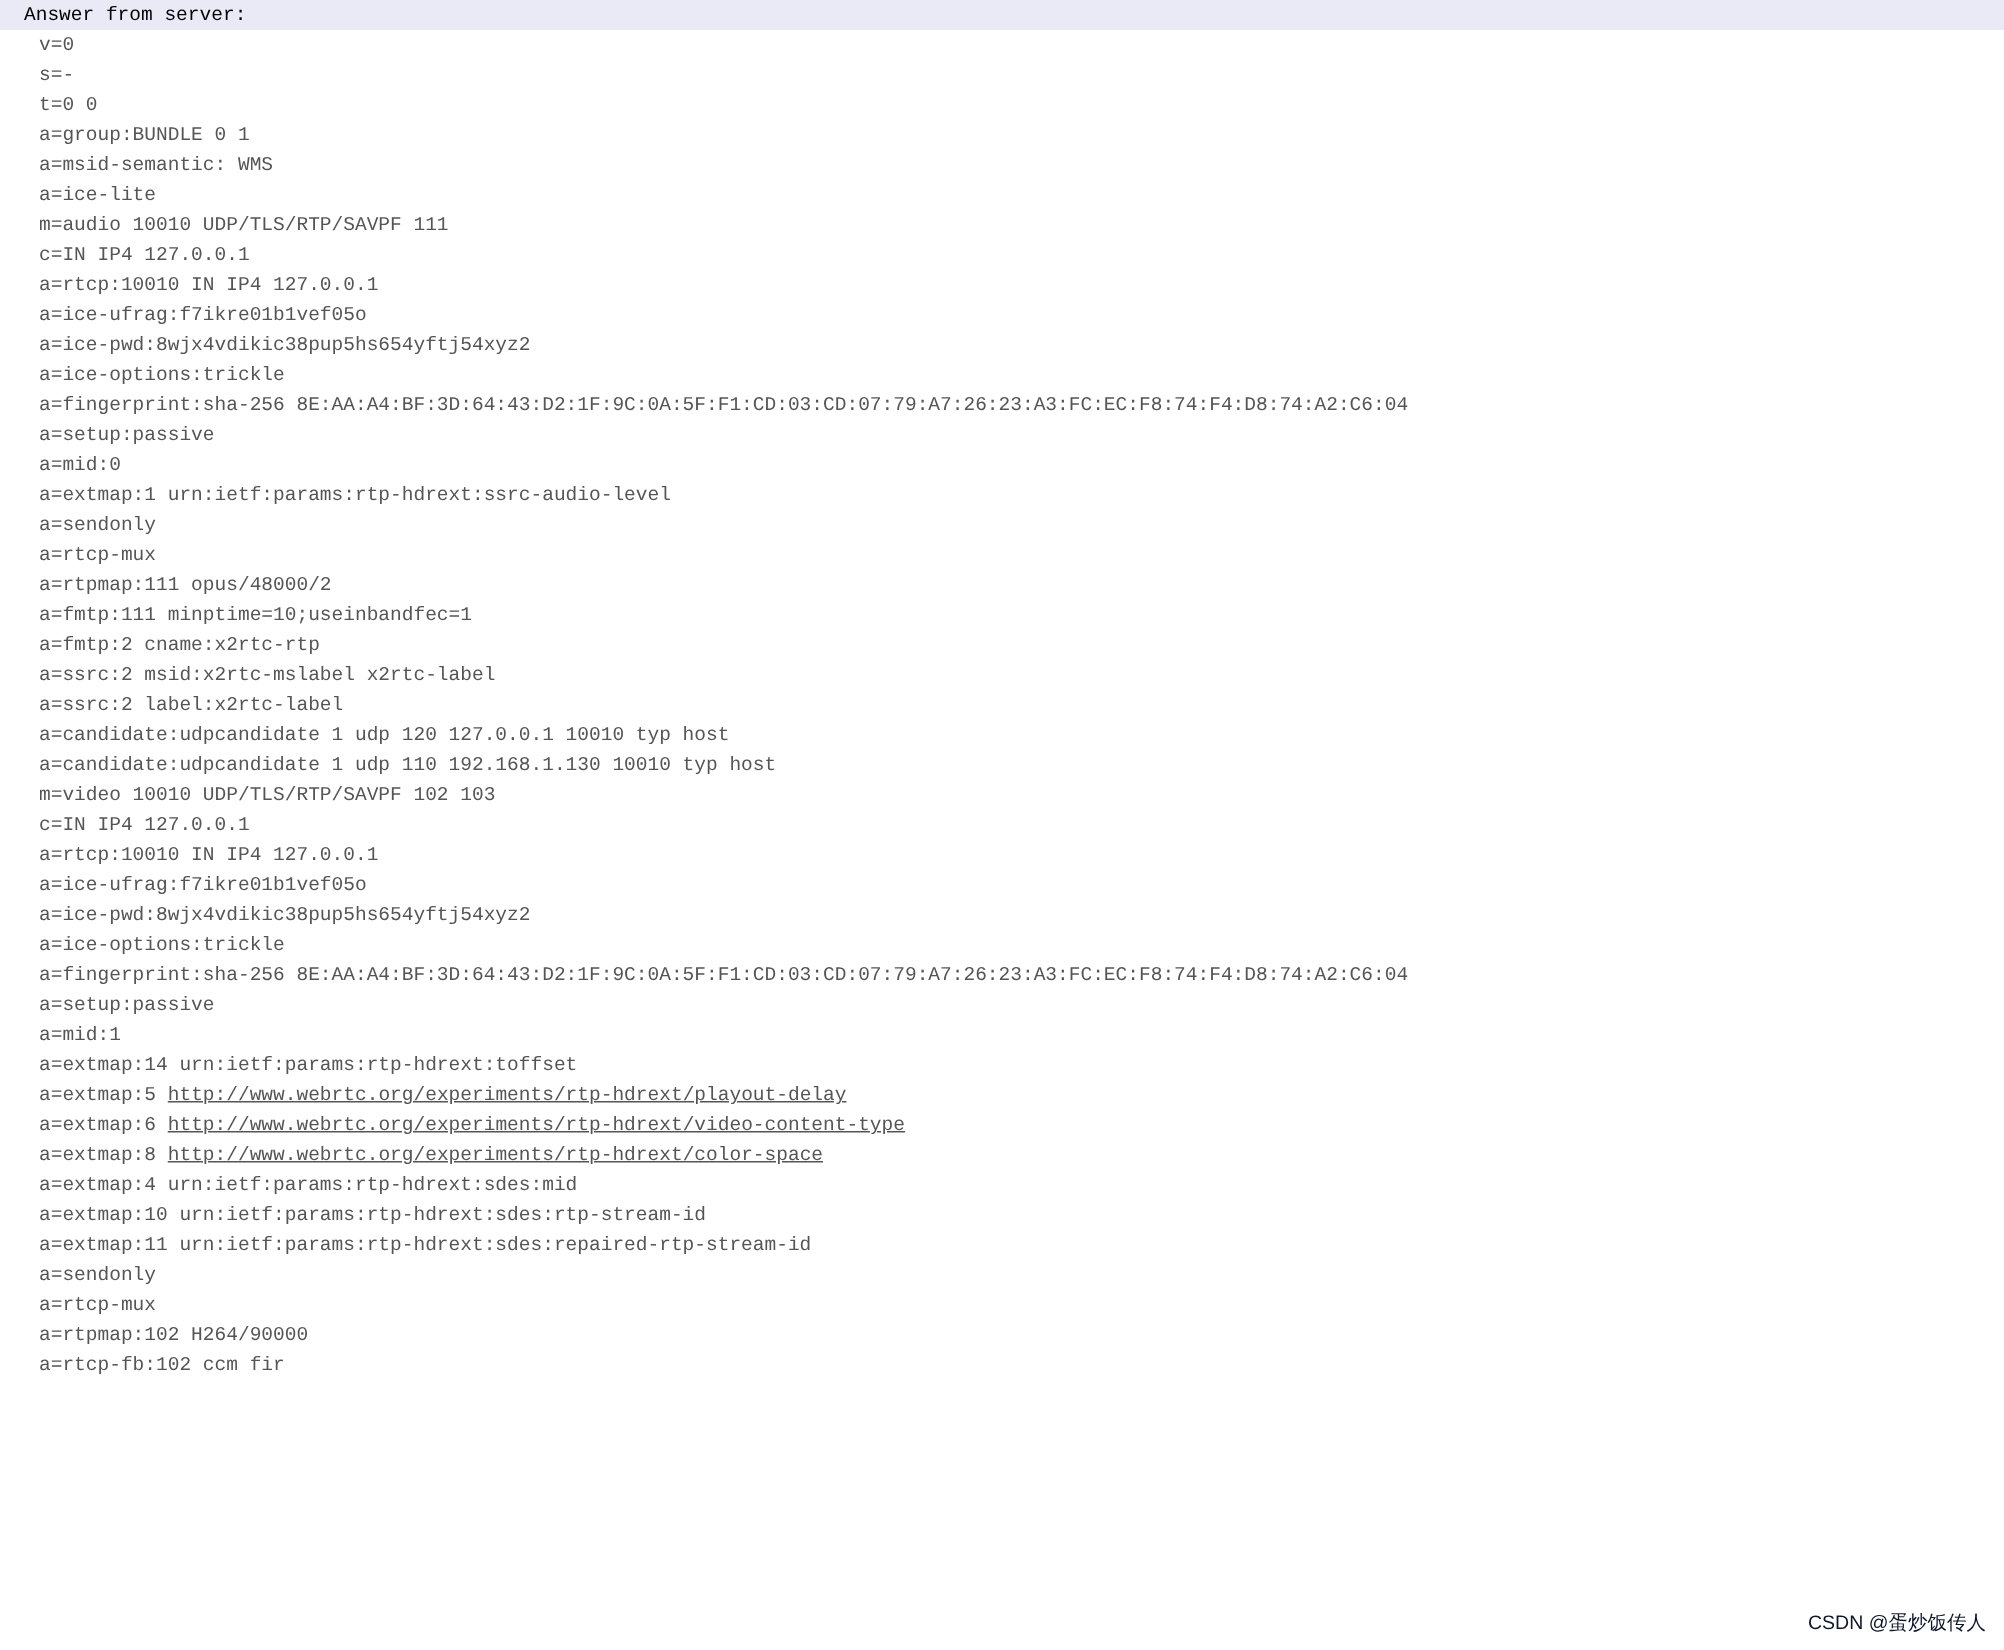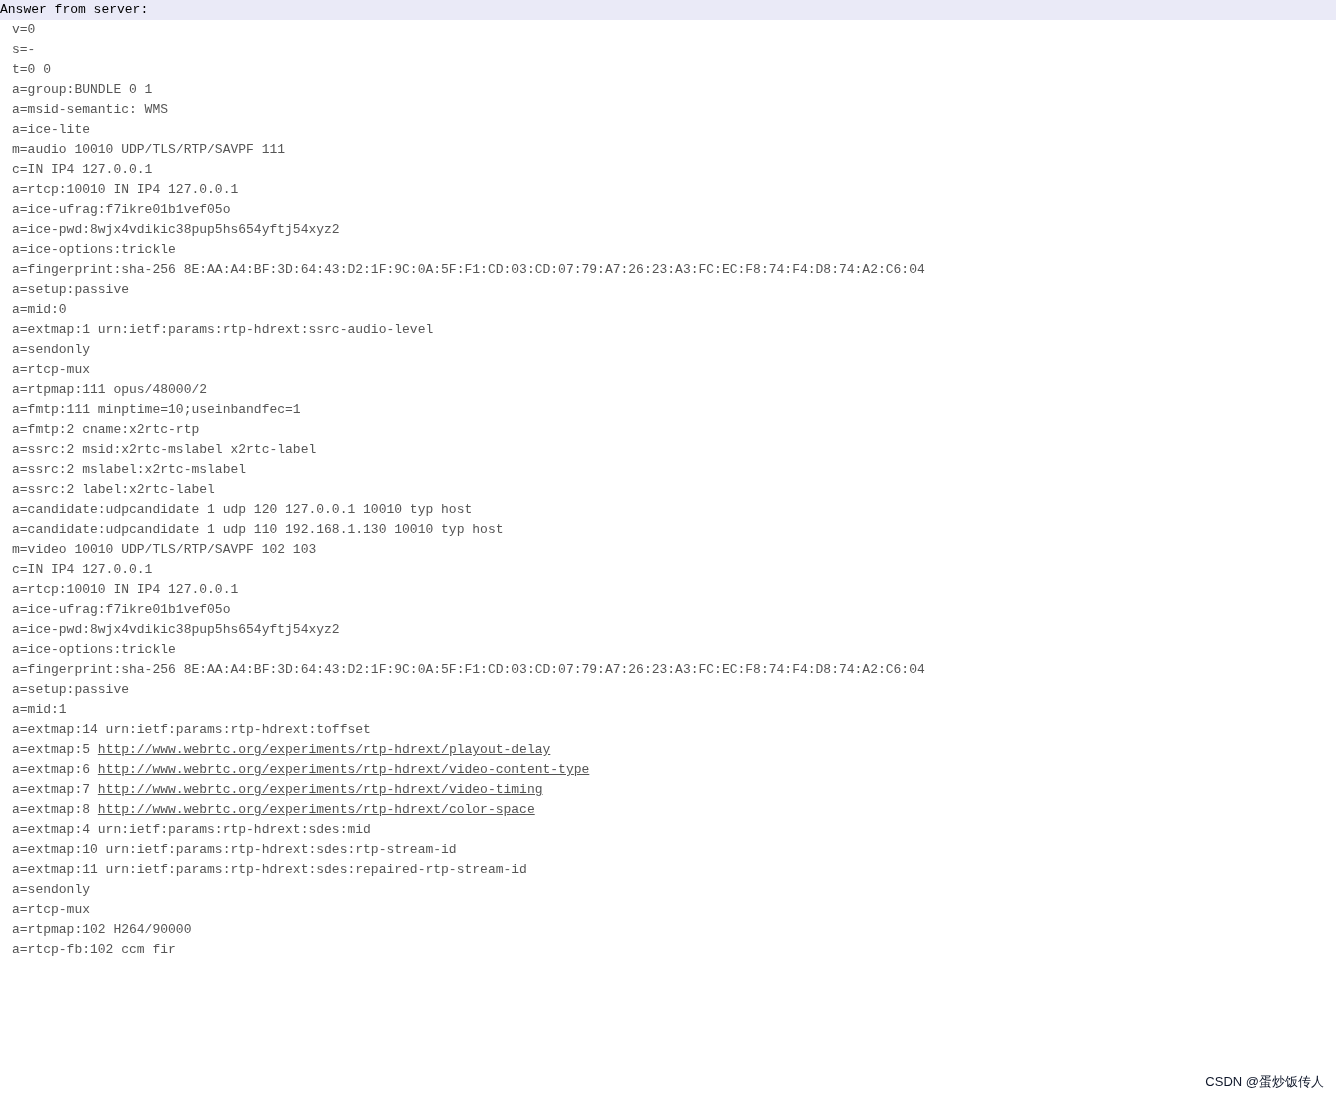--- a/index.html
+++ b/index.html
@@ -6,24 +6,24 @@
       margin: 0;
       padding: 0;
       font-family: "Courier New", Courier, monospace;
       font-size: 13px;
       line-height: 20px;
       background-color: #ffffff;
       white-space: nowrap;
     }
     .header-line {
       background-color: #eaeaf7;
-      padding: 0 0;
+      padding: 0 16px;
     }
     .line {
-      padding: 0 12px;
+      padding: 0 26px;
       color: #555;
     }
     .link-underline {
       text-decoration: underline;
       color: #555;
       margin-top: 23px;
     }
     .watermark {
       position: fixed;
       bottom: 8px;
@@ -54,39 +54,37 @@
     <div class="line">a=fingerprint:sha-256 8E:AA:A4:BF:3D:64:43:D2:1F:9C:0A:5F:F1:CD:03:CD:07:79:A7:26:23:A3:FC:EC:F8:74:F4:D8:74:A2:C6:04</div>
     <div class="line">a=setup:passive</div>
     <div class="line">a=mid:0</div>
     <div class="line">a=extmap:1 urn:ietf:params:rtp-hdrext:ssrc-audio-level</div>
     <div class="line">a=sendonly</div>
     <div class="line">a=rtcp-mux</div>
     <div class="line">a=rtpmap:111 opus/48000/2</div>
     <div class="line">a=fmtp:111 minptime=10;useinbandfec=1</div>
     <div class="line">a=fmtp:2 cname:x2rtc-rtp</div>
     <div class="line">a=ssrc:2 msid:x2rtc-mslabel x2rtc-label</div>
-    <div class="line">a=ssrc:2 mslabel:x2rtc-mslabel</div>
     <div class="line">a=ssrc:2 label:x2rtc-label</div>
     <div class="line">a=candidate:udpcandidate 1 udp 120 127.0.0.1 10010 typ host</div>
     <div class="line">a=candidate:udpcandidate 1 udp 110 192.168.1.130 10010 typ host</div>
     <div class="line">m=video 10010 UDP/TLS/RTP/SAVPF 102 103</div>
     <div class="line">c=IN IP4 127.0.0.1</div>
     <div class="line">a=rtcp:10010 IN IP4 127.0.0.1</div>
     <div class="line">a=ice-ufrag:f7ikre01b1vef05o</div>
     <div class="line">a=ice-pwd:8wjx4vdikic38pup5hs654yftj54xyz2</div>
     <div class="line">a=ice-options:trickle</div>
     <div class="line">a=fingerprint:sha-256 8E:AA:A4:BF:3D:64:43:D2:1F:9C:0A:5F:F1:CD:03:CD:07:79:A7:26:23:A3:FC:EC:F8:74:F4:D8:74:A2:C6:04</div>
     <div class="line">a=setup:passive</div>
     <div class="line">a=mid:1</div>
     <div class="line">a=extmap:14 urn:ietf:params:rtp-hdrext:toffset</div>
   </div>
 <div id="linked-lines">
     <div class="line"><span>a=extmap:5 </span><span class="link-underline">http://www.webrtc.org/experiments/rtp-hdrext/playout-delay</span></div>
     <div class="line"><span>a=extmap:6 </span><span class="link-underline">http://www.webrtc.org/experiments/rtp-hdrext/video-content-type</span></div>
-    <div class="line"><span>a=extmap:7 </span><span class="link-underline">http://www.webrtc.org/experiments/rtp-hdrext/video-timing</span></div>
     <div class="line"><span>a=extmap:8 </span><span class="link-underline">http://www.webrtc.org/experiments/rtp-hdrext/color-space</span></div>
   </div>
 <div id="tail-lines">
     <div class="line">a=extmap:4 urn:ietf:params:rtp-hdrext:sdes:mid</div>
     <div class="line">a=extmap:10 urn:ietf:params:rtp-hdrext:sdes:rtp-stream-id</div>
     <div class="line">a=extmap:11 urn:ietf:params:rtp-hdrext:sdes:repaired-rtp-stream-id</div>
     <div class="line">a=sendonly</div>
     <div class="line">a=rtcp-mux</div>
     <div class="line">a=rtpmap:102 H264/90000</div>
     <div class="line">a=rtcp-fb:102 ccm fir</div>

